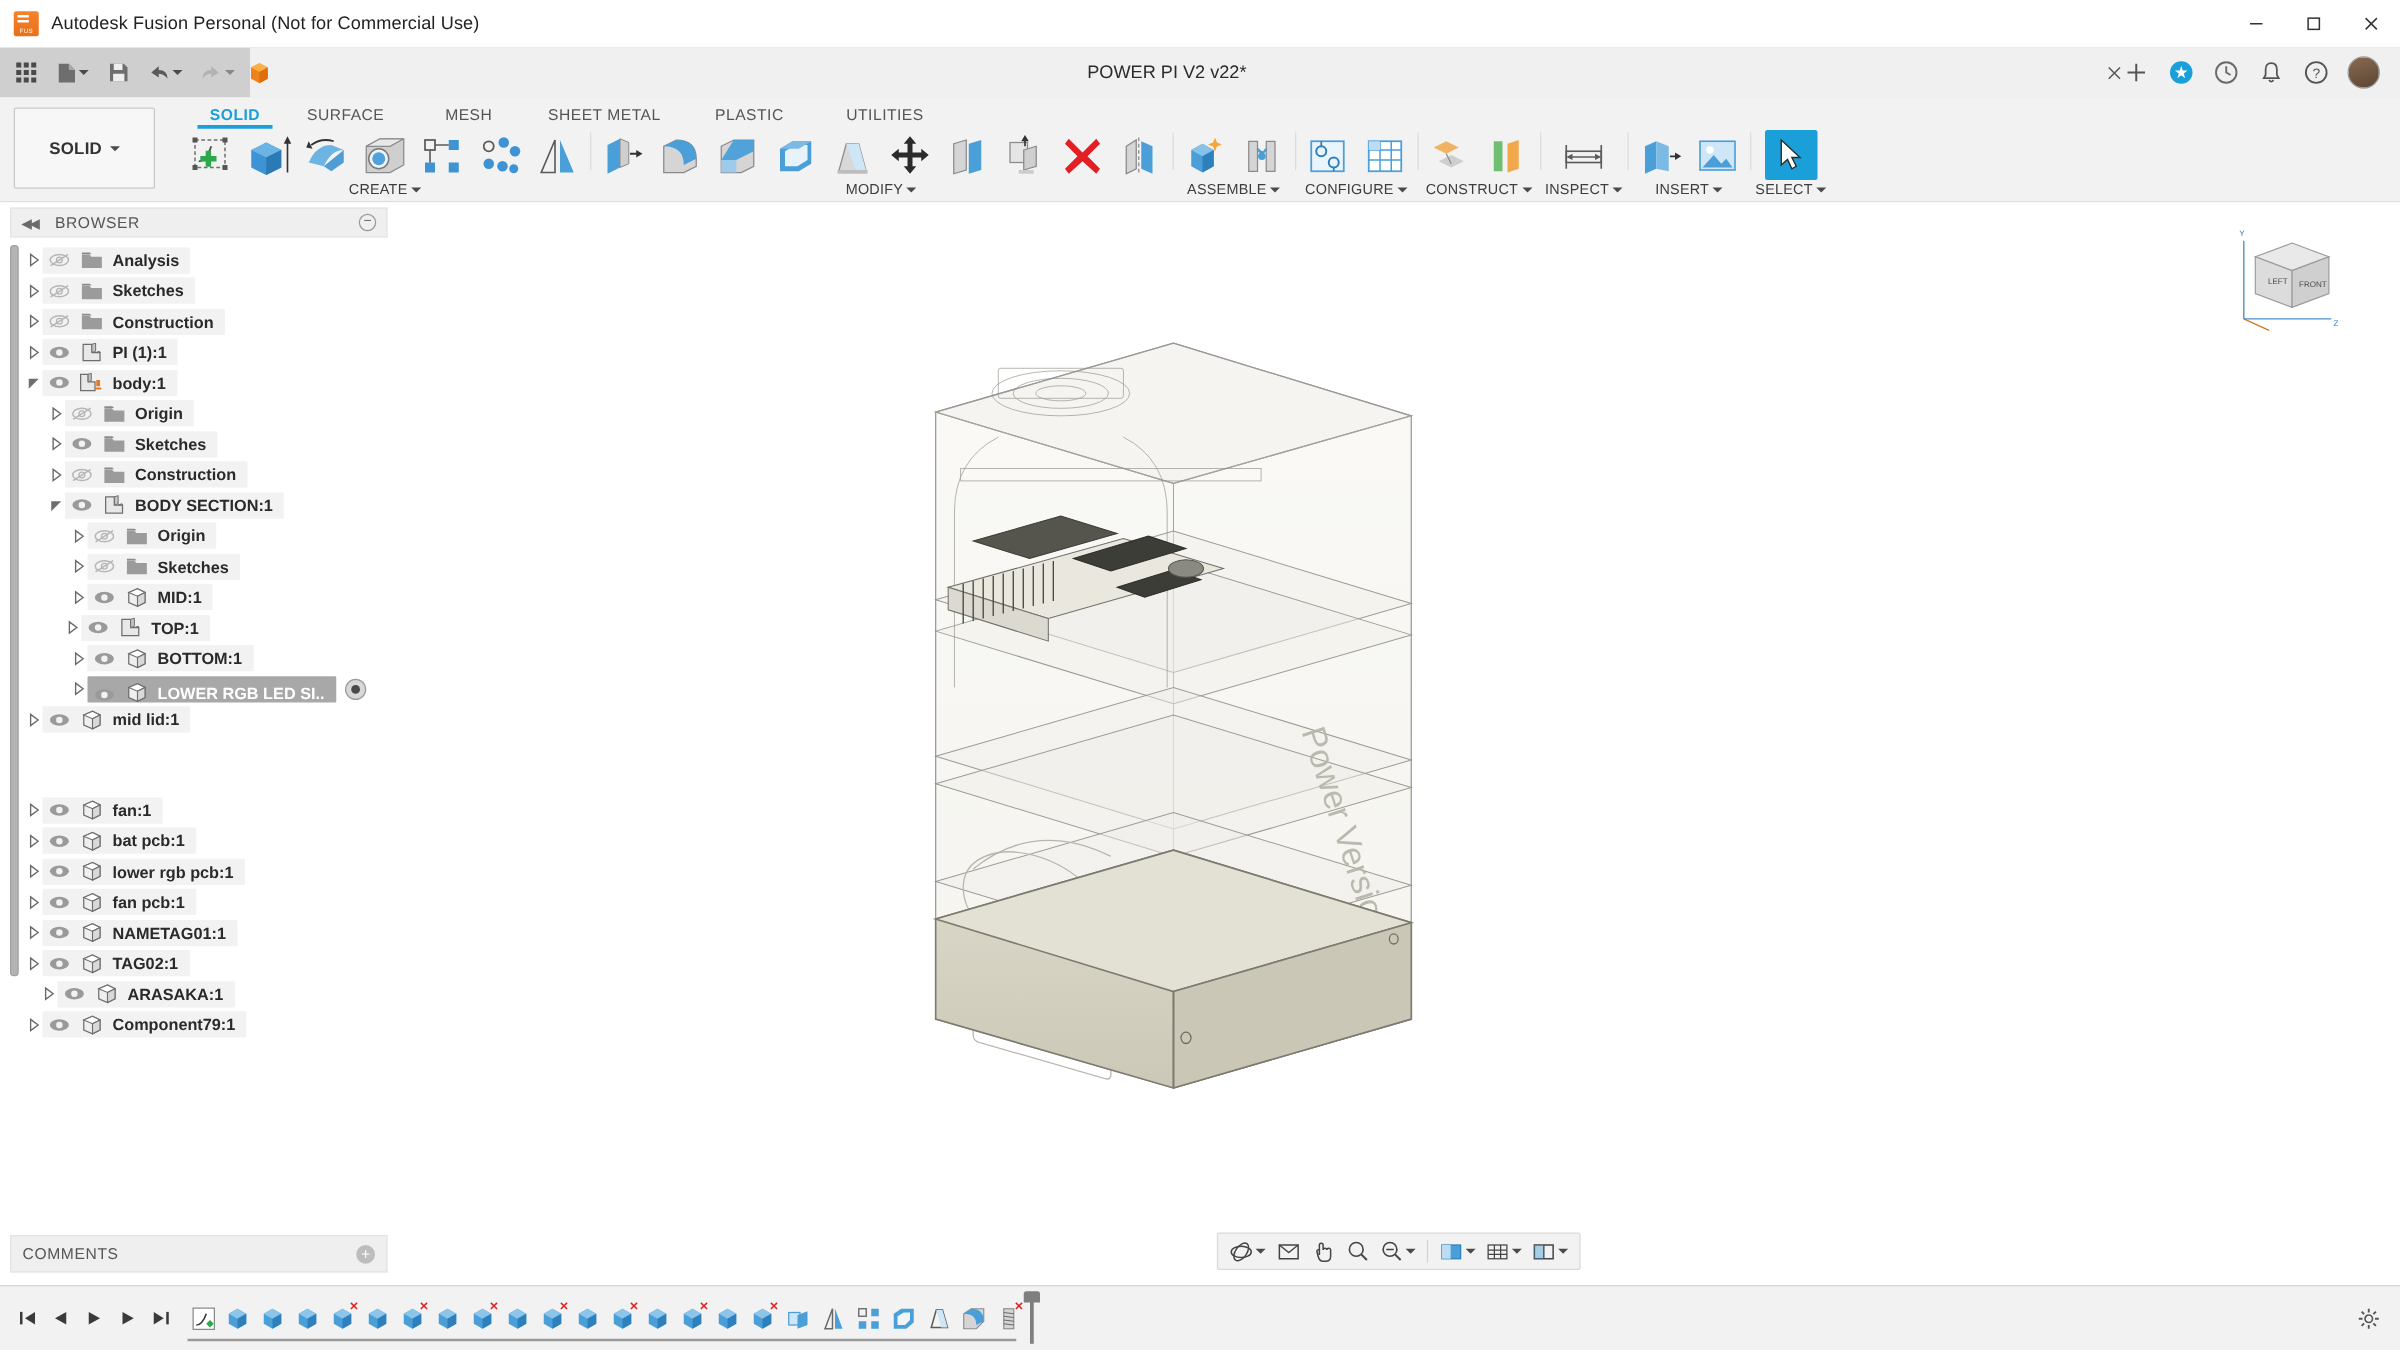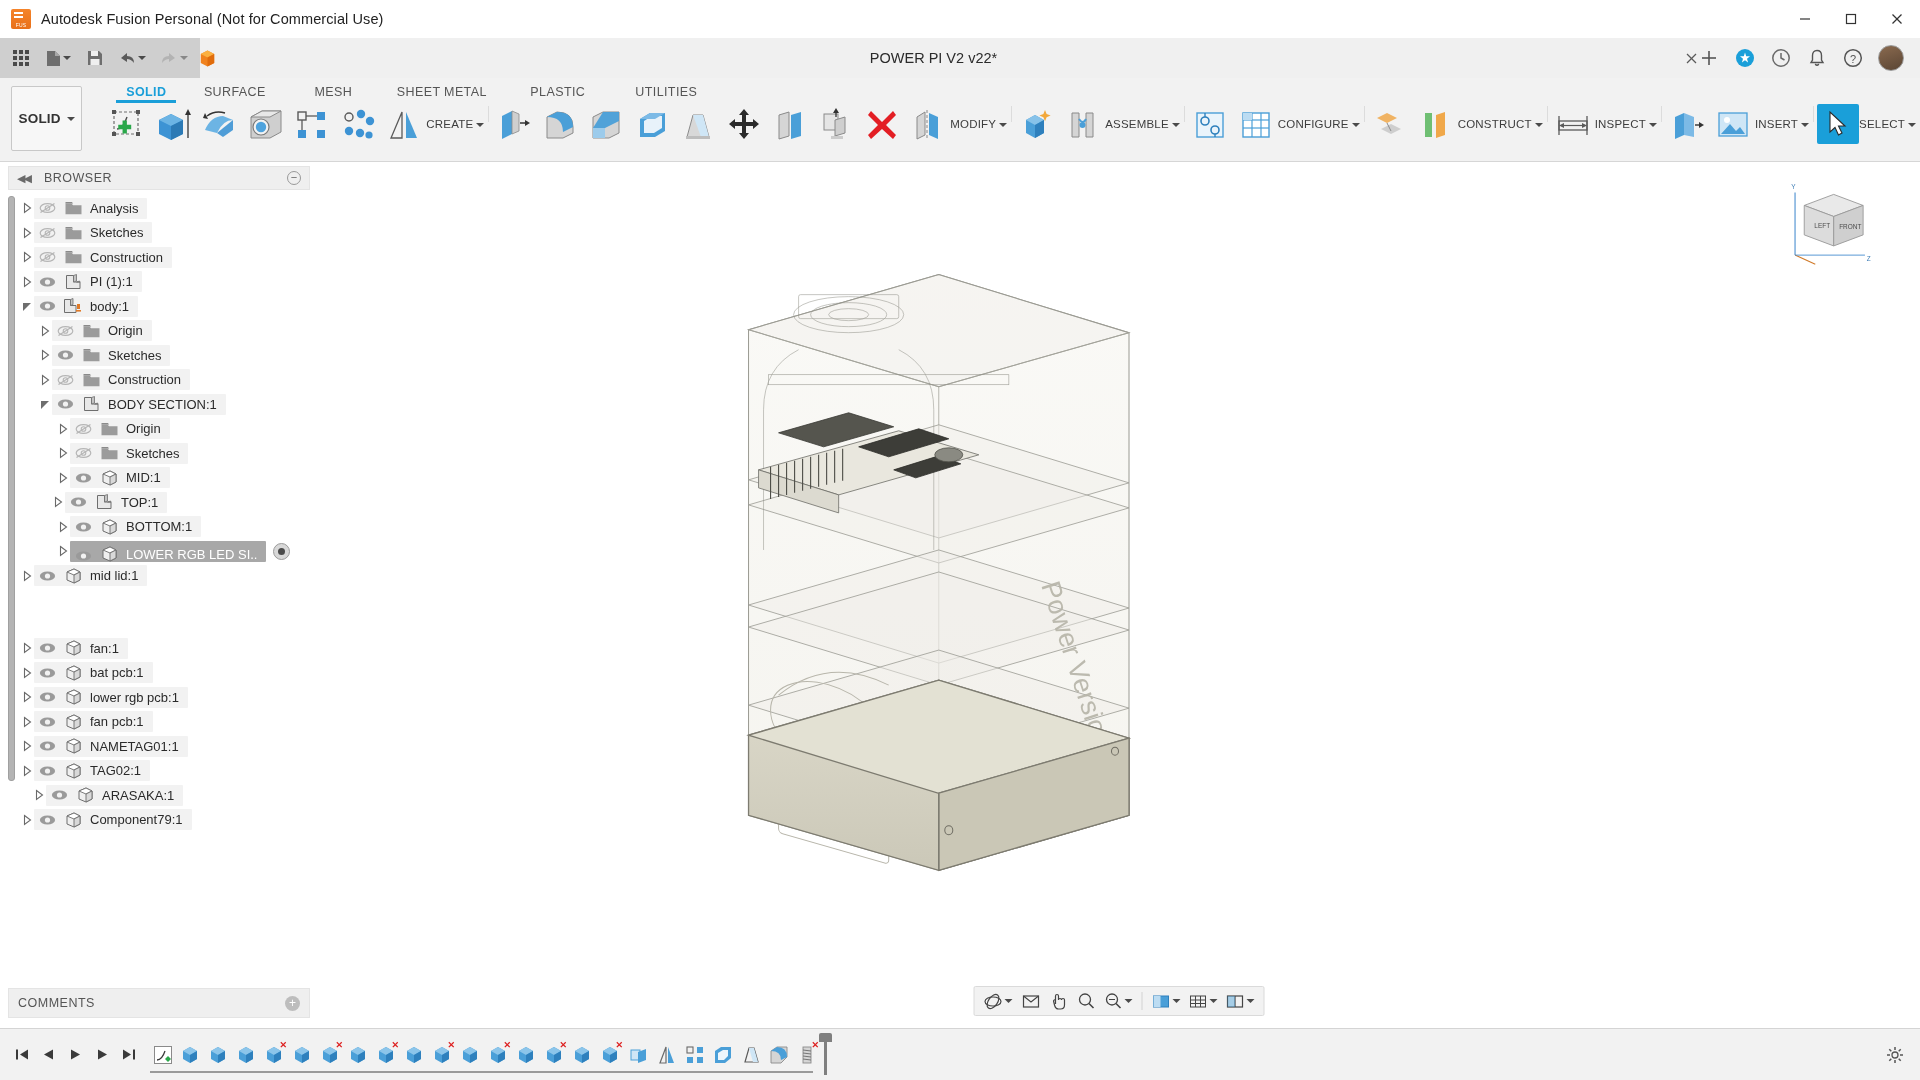--- a/index.html
+++ b/index.html
@@ -87,21 +87,21 @@
   .rb-tabs { height: 24px; display: flex; align-items: flex-end; padding-left: 20px; gap: 0; }
   .rb-tab {
     font-size: 12.5px; color: #555; letter-spacing: .4px; padding: 0 0 3px 0;
     text-align: center; position: relative;
   }
   .rb-tab.active { color: #1a9fd9; font-weight: bold; }
   .rb-tab.active::after {
     content: ""; position: absolute; bottom: -1px; left: 6px; right: 6px; height: 3px; background: #1a9fd9;
   }
   .rb-panels { flex: 1; display: flex; align-items: flex-start; padding-left: 12px; }
-  .rb-panel { display: flex; align-items: center; position: relative; padding: 0 4px; }
+  .rb-panel { display: flex; flex-direction: column; align-items: center; position: relative; padding: 0 4px; }
   .rb-panel + .rb-panel::before {
     content: ""; position: absolute; left: 0; top: 4px; bottom: 22px; width: 1px; background: #dcdcdc;
   }
   .rb-icons { display: flex; align-items: flex-start; gap: 2px; height: 42px; padding-top: 2px; }
   .rb-btn { width: 44px; height: 42px; display: flex; align-items: center; justify-content: center; }
   .rb-label { font-size: 11.5px; color: #3d3d3d; letter-spacing: .2px; margin-top: 2px; white-space: nowrap; }
   .rb-label .caret { display: inline-block; vertical-align: middle; margin-left: 3px; }
 
   
   .workspace { flex: 1; display: flex; position: relative; background: #ffffff; min-height: 0; }
@@ -113,21 +113,21 @@
   }
   .panel-head {
     height: 24px; margin: 4px 8px 0 8px; background: #efefef; display: flex; align-items: center;
     padding: 0 8px; border: 1px solid #e4e4e4;
   }
   .panel-head .dbl { color: #6a6a6a; font-size: 11px; letter-spacing: -2px; margin-right: 14px; }
   .panel-head .ph-title { font-size: 12.5px; color: #555; letter-spacing: .5px; }
   .panel-head .ph-right { margin-left: auto; width: 14px; height: 14px; border-radius: 50%;
       border: 1px solid #999; color: #666; font-size: 11px; line-height: 11px; text-align: center; }
 
-  .tree { flex: 1; overflow: hidden; padding-top: 6px; position: relative; }
+  .tree { flex: 1; overflow: hidden; padding-top: 6px; position: relative; font-weight: bold; }
   .tree-scroll-thumb { position: absolute; left: 8px; top: 6px; width: 7px; height: 400px;
       background: #b4b4b4; border-radius: 3px; border: 1px solid #a0a0a0; }
   .row {
     height: 24.5px; display: flex; align-items: center; position: relative; font-size: 13px; color: #2a2a2a;
   }
   .row .twisty { width: 14px; height: 14px; display: flex; align-items: center; justify-content: center; }
   .rowbody {
     display: flex; align-items: center; background: #f2f2f2; height: 21px; padding-right: 9px;
     border-radius: 1px;
   }

